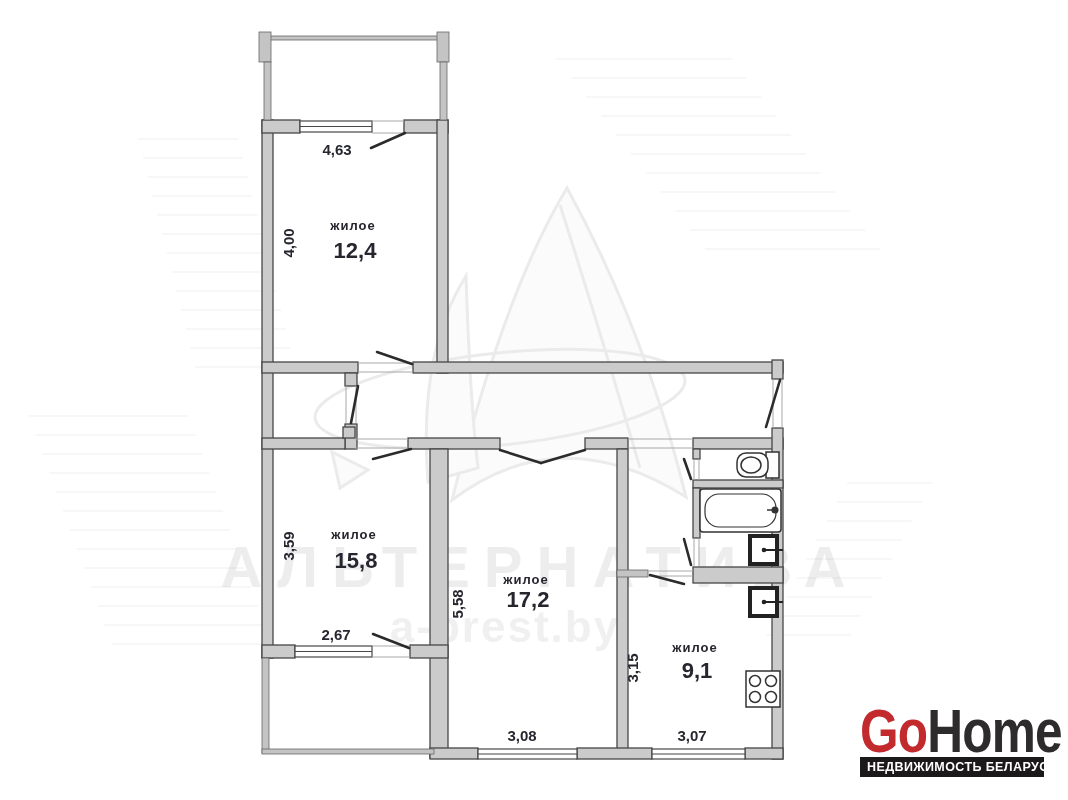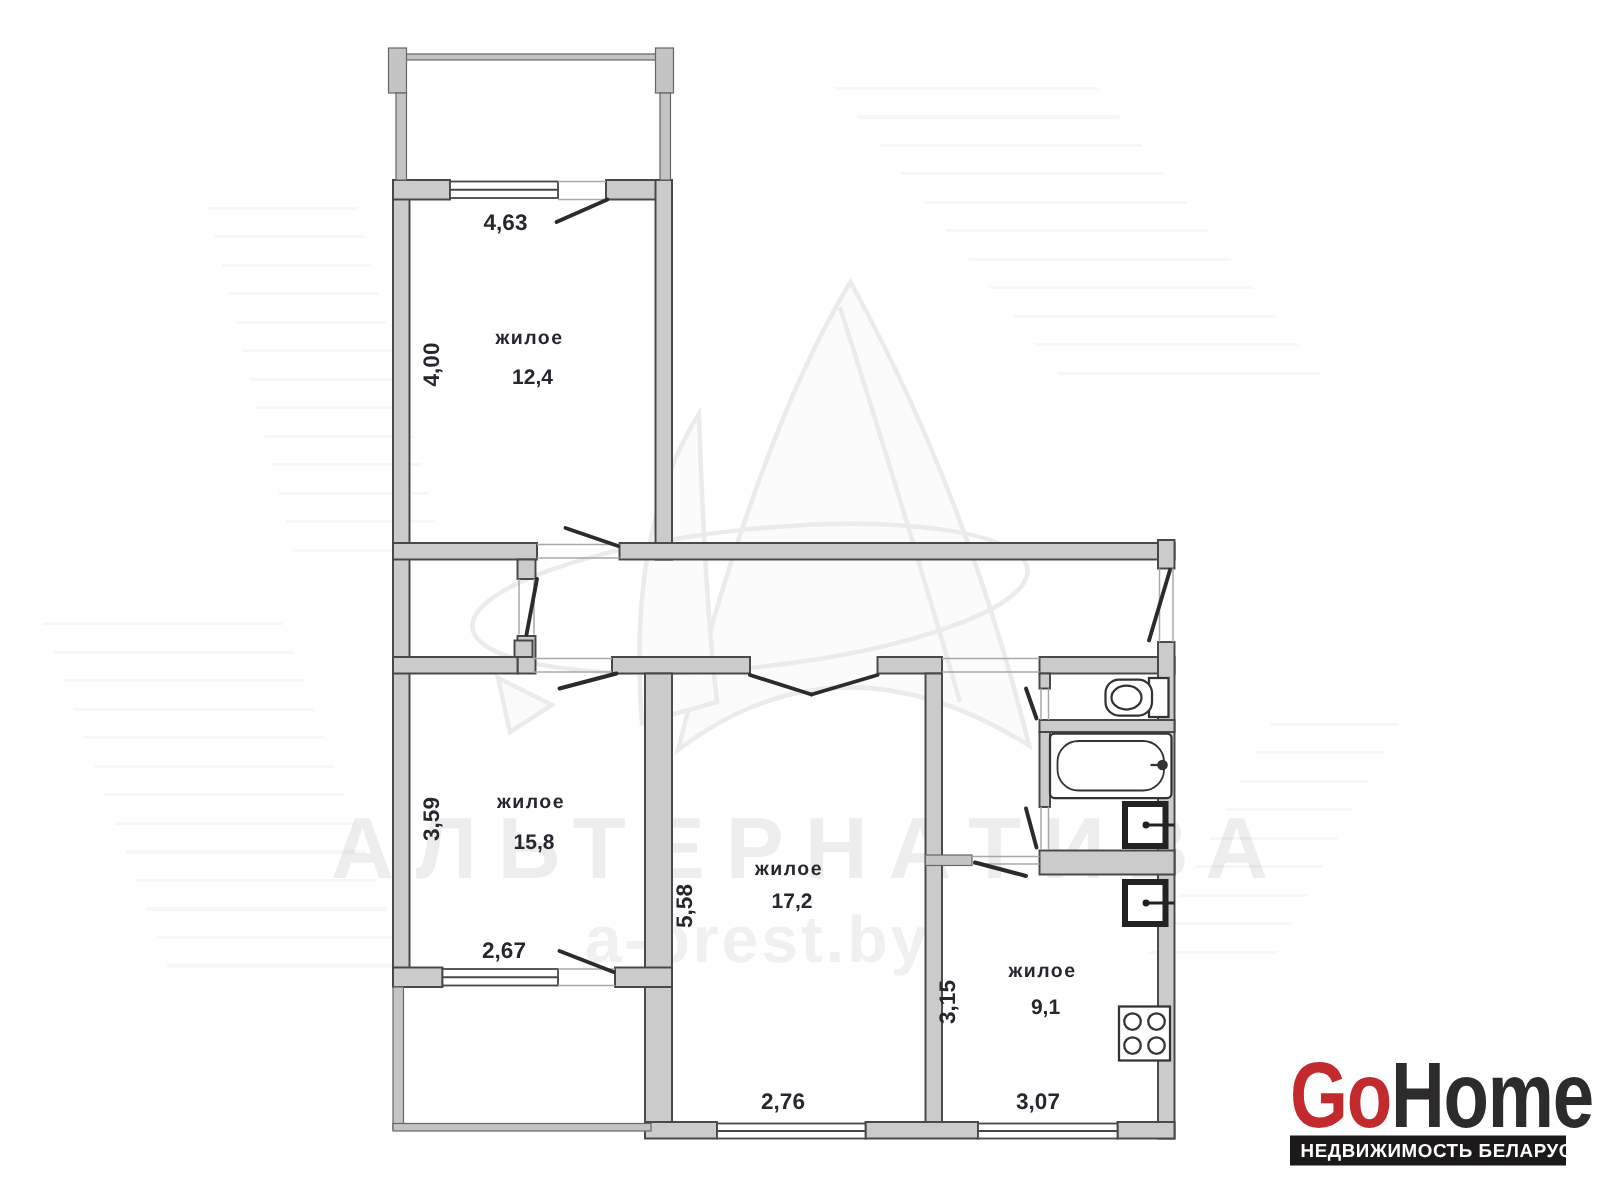--- a/index.html
+++ b/index.html
@@ -19,21 +19,21 @@
   .wm-text{position:absolute;color:rgba(45,45,50,0.085);font-weight:bold;white-space:nowrap;
            transform:translate(-50%,-50%);}
   .wm-agency{left:540px;top:566px;font-size:58px;letter-spacing:14px;}
   .wm-site{left:505px;top:627px;font-size:44px;letter-spacing:2px;color:rgba(45,45,50,0.07);}
 
   
   .lbl{position:absolute;transform:translate(-50%,-50%);font-weight:bold;color:#26262f;
        white-space:nowrap;line-height:1;}
   .lbl.rot{transform:translate(-50%,-50%) rotate(-90deg);}
   .name{font-size:13px;letter-spacing:1px;}
-  .area{font-size:14px;text-align:right;}
+  .area{font-size:22px;text-align:right;}
   .dim{font-size:15px;}
 
   
   .logo{position:absolute;left:860px;top:708px;width:196px;}
   .logo-text{font-size:62px;font-weight:bold;line-height:46px;letter-spacing:-1px;
              transform:scaleX(0.8);transform-origin:left top;white-space:nowrap;}
   .logo-go{color:#c22a2e;}
   .logo-home{color:#2d2b2c;}
   .logo-bar{margin-top:3px;background:#1b1919;color:#ffffff;width:170px;
             font-size:12.5px;font-weight:bold;letter-spacing:.4px;text-align:center;
@@ -187,21 +187,21 @@
   <div class="lbl dim" style="left:337px;top:149px">4,63</div>
   <div class="lbl dim rot" style="left:288px;top:243px">4,00</div>
 
   <div class="lbl name" style="left:354px;top:534px">жилое</div>
   <div class="lbl area" style="left:356px;top:561px">15,8</div>
   <div class="lbl dim" style="left:336px;top:634px">2,67</div>
   <div class="lbl dim rot" style="left:288px;top:546px">3,59</div>
 
   <div class="lbl name" style="left:526px;top:579px">жилое</div>
   <div class="lbl area" style="left:528px;top:600px">17,2</div>
-  <div class="lbl dim" style="left:522px;top:735px">2,76</div>
+  <div class="lbl dim" style="left:522px;top:735px">3,08</div>
   <div class="lbl dim rot" style="left:457px;top:604px">5,58</div>
 
   <div class="lbl name" style="left:695px;top:647px">жилое</div>
   <div class="lbl area" style="left:697px;top:671px">9,1</div>
   <div class="lbl dim" style="left:692px;top:735px">3,07</div>
   <div class="lbl dim rot" style="left:632px;top:668px">3,15</div>
 </div>
 
 <div class="logo">
   <div class="logo-text"><span class="logo-go">Go</span><span class="logo-home">Home</span></div>

